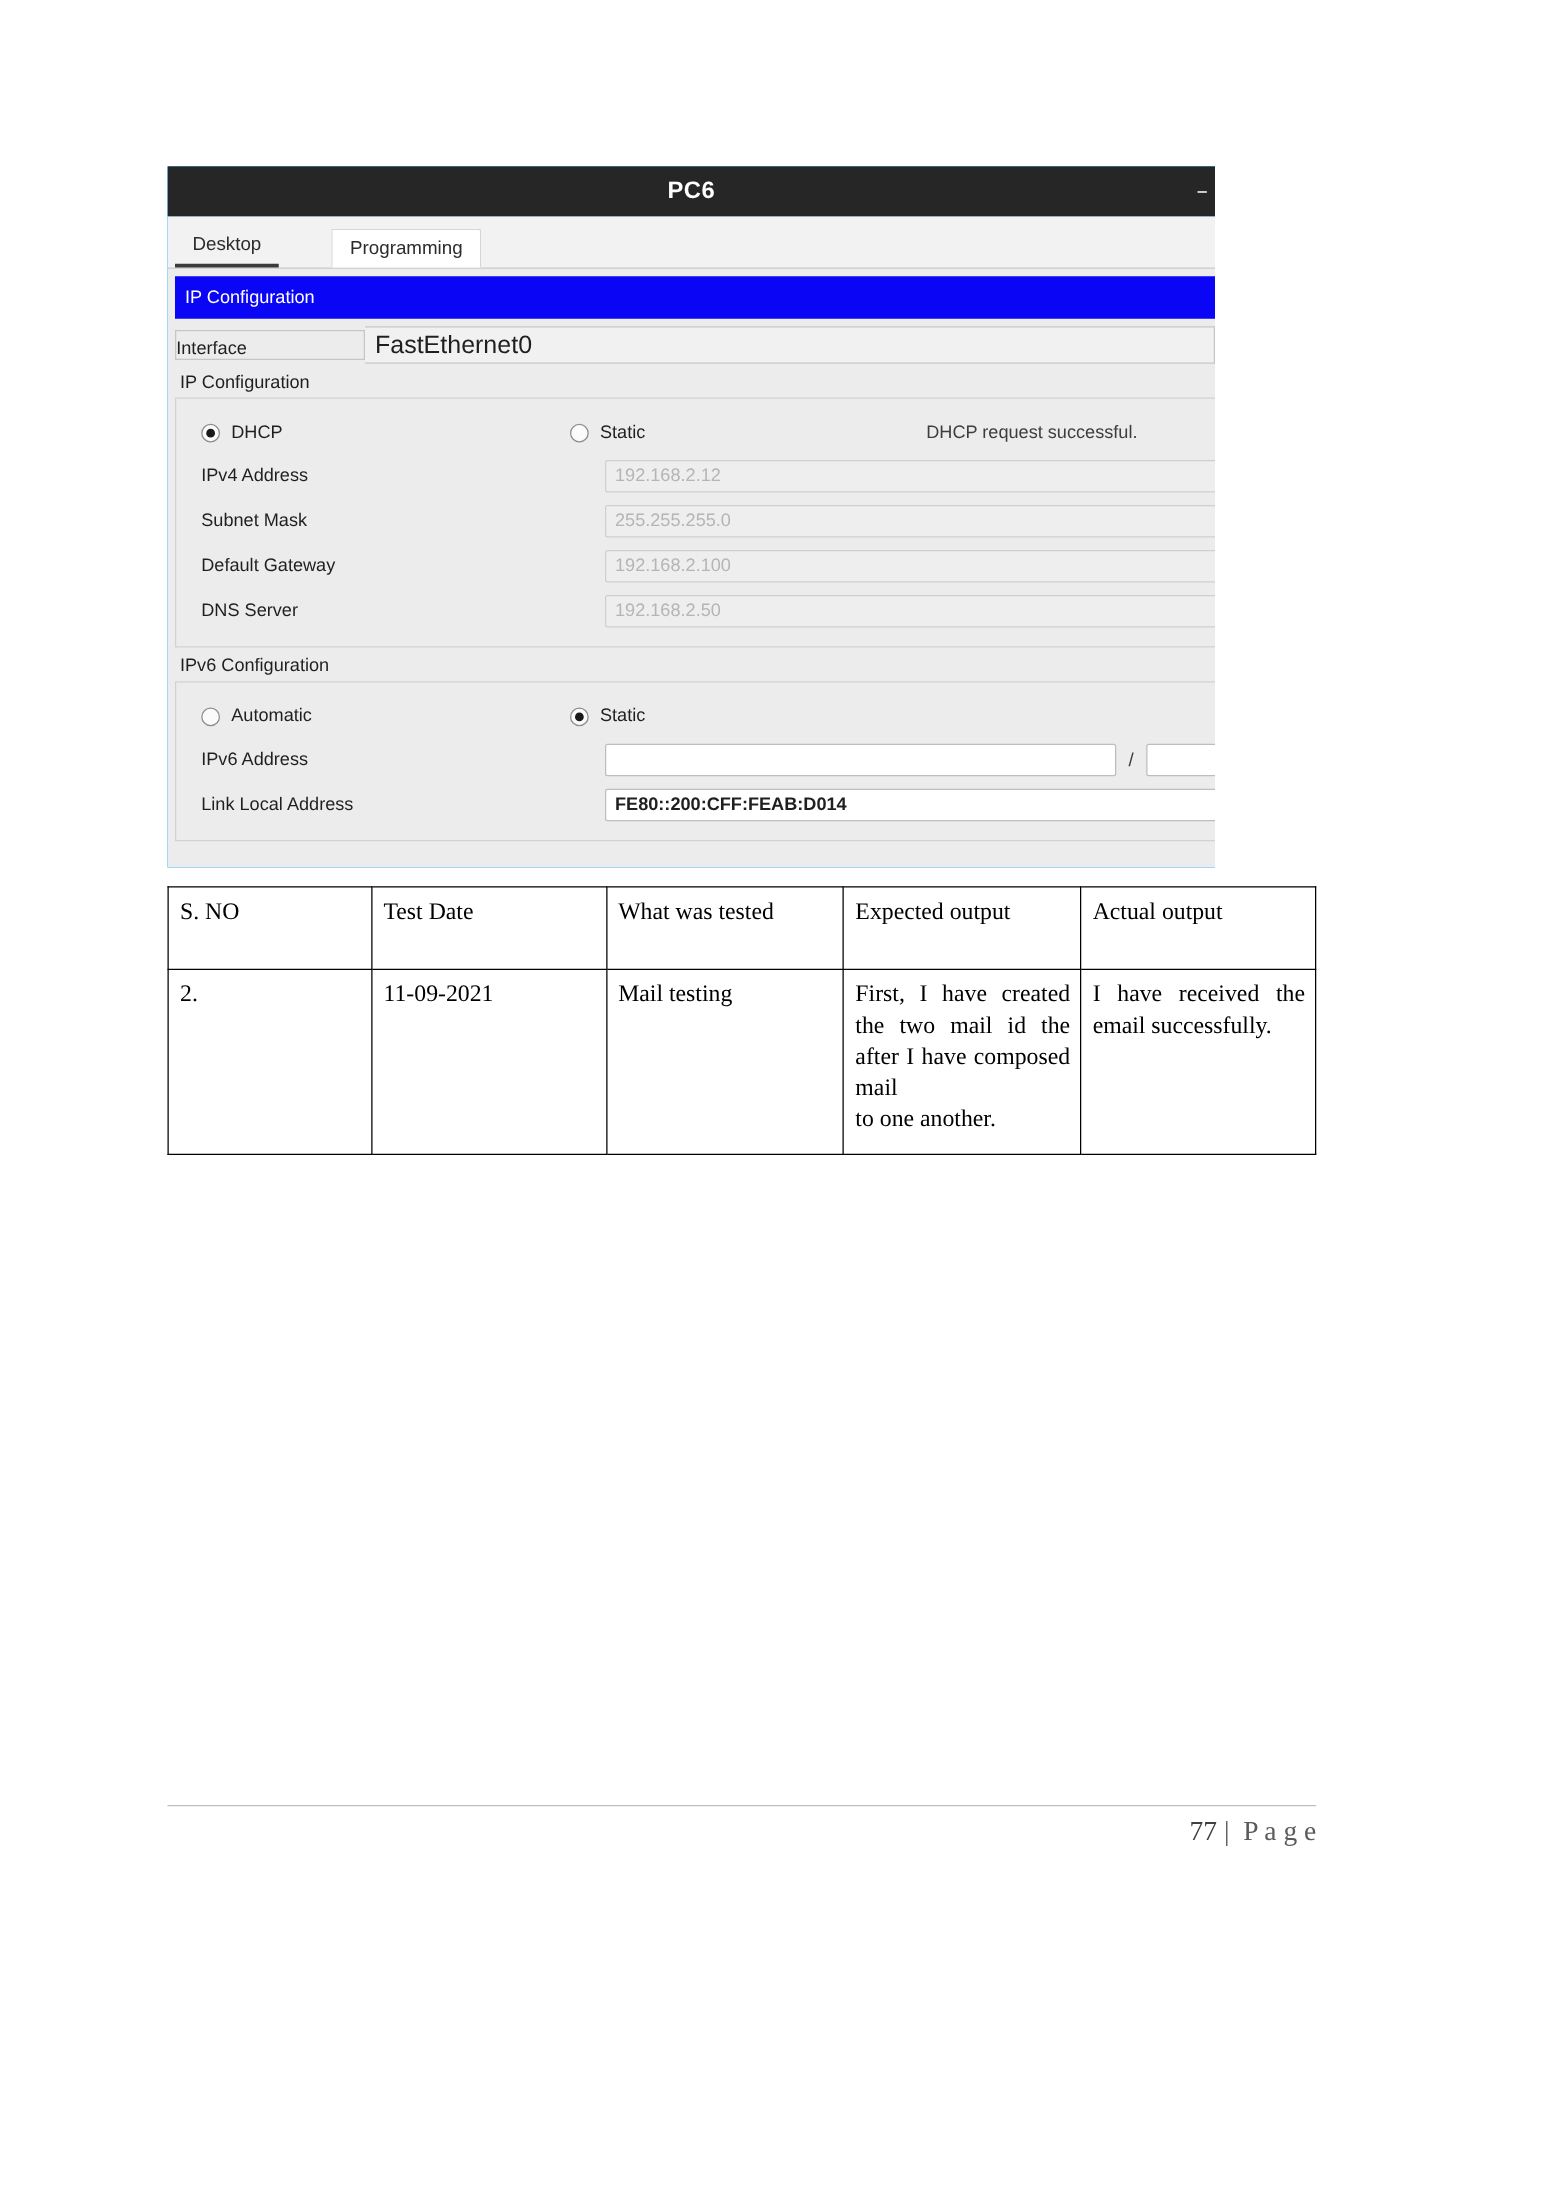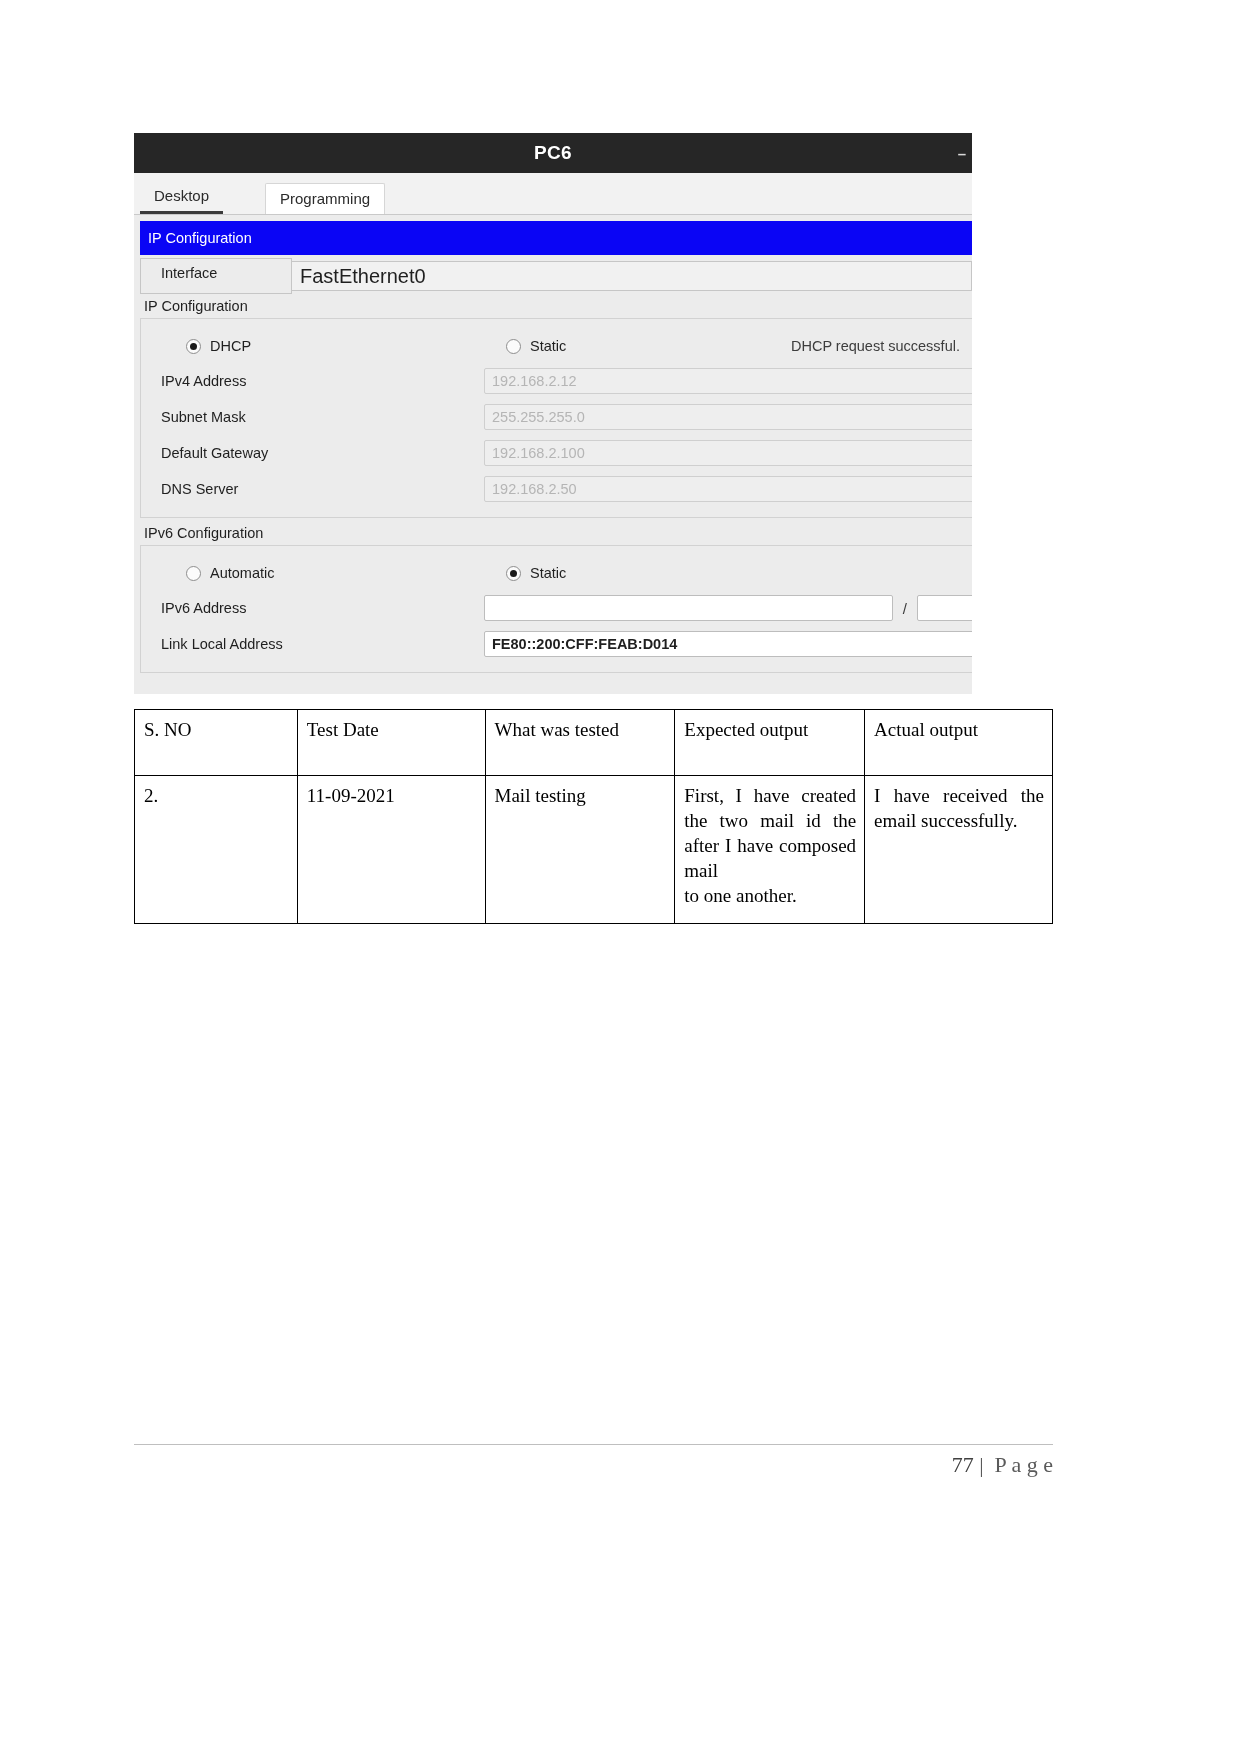--- a/index.html
+++ b/index.html
@@ -96,23 +96,23 @@
     margin-top: 6px;
     height: 30px;
   }
   .pt-iface-label {
     width: 152px;
     font-family: "Liberation Sans", sans-serif;
     font-size: 14.5px;
     color: #1f1f1f;
     background: #ececec;
     border: 1px solid #c6c6c6;
-    height: 36px;
+    height: 24px;
     line-height: 28px;
-    padding-left: 20px;
+    padding-left: 0;
   }
   .pt-iface-value {
     flex: 1;
     font-family: "Liberation Sans", sans-serif;
     font-size: 20px;
     color: #1f1f1f;
     background: #f1f1f1;
     border: 1px solid #c6c6c6;
     border-left: none;
     height: 30px;
@@ -139,21 +139,20 @@
     align-items: center;
     height: 34px;
     padding-left: 20px;
   }
   .radio-item {
     display: flex;
     align-items: center;
     font-family: "Liberation Sans", sans-serif;
     font-size: 14.5px;
     color: #1f1f1f;
-    margin-left: 25px;
   }
   .radio-item .dot {
     width: 15px; height: 15px;
     border-radius: 50%;
     border: 1.6px solid #8e8e8e;
     background: #fbfbfb;
     margin-right: 9px;
     position: relative;
     flex: none;
   }

